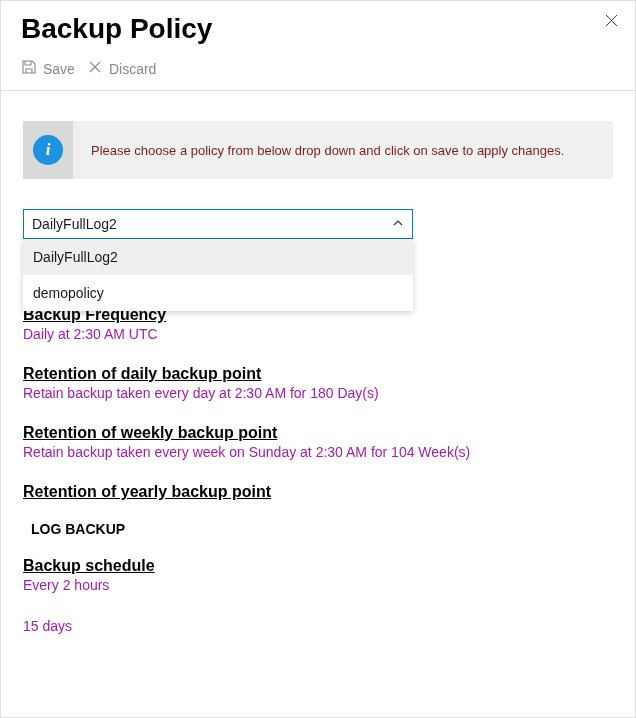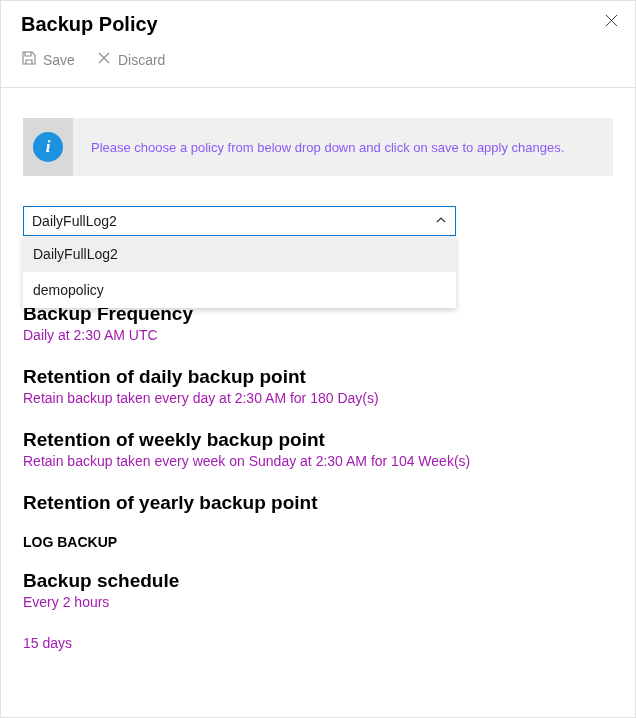--- a/index.html
+++ b/index.html
@@ -15,33 +15,33 @@
       border: 1px solid #e0e0e0;
       position: relative;
     }
     .header {
       padding: 12px 16px 8px 20px;
       display: flex;
       justify-content: space-between;
       align-items: flex-start;
     }
     .title {
-      font-size: 20px;
+      font-size: 28px;
       font-weight: 600;
       color: #000;
     }
     .close-icon {
       cursor: pointer;
       color: #333;
     }
     .toolbar {
-      padding: 6px 20px 18px 20px;
+      padding: 6px 20px 12px 20px;
       border-bottom: 1px solid #e0e0e0;
       display: flex;
-      gap: 21px;
+      gap: 12px;
     }
     .toolbar-btn {
       display: flex;
       align-items: center;
       gap: 6px;
       background: none;
       border: none;
       font-size: 14px;
       color: #888;
       cursor: pointer;
@@ -79,26 +79,26 @@
       align-items: center;
       justify-content: center;
       color: #fff;
       font-family: Georgia, serif;
       font-style: italic;
       font-weight: bold;
       font-size: 17px;
     }
     .info-text {
       font-size: 13px;
-      color: #8b5cf6;
+      color: #7f1d1d;
     }
     .dropdown-wrap {
       margin-top: 30px;
       position: relative;
-      width: 433px;
+      width: 390px;
     }
     .dropdown {
       border: 1px solid #0078d4;
       height: 30px;
       display: flex;
       align-items: center;
       justify-content: space-between;
       padding: 0 8px;
       cursor: pointer;
       background: #fff;
@@ -131,29 +131,31 @@
     .sections {
       margin-top: 67px;
     }
     .section-line {
       font-size: 14px;
       line-height: 1.5;
       color: #a21caf;
     }
     .section-heading {
       font-weight: 700;
-      font-size: 19px;
+      font-size: 16px;
+      text-decoration: underline;
     }
     .block {
       margin-bottom: 20px;
     }
     .big-heading {
       font-weight: 700;
       font-size: 14px;
       margin-bottom: 20px;
+      margin-left: 8px;
     }
   </style>
 </head>
 <body>
 
 <div class="header">
   <div class="title">Backup Policy</div>
   <div class="close-icon">
     <svg width="15" height="15" viewBox="0 0 16 16" fill="none">
         <path d="M2 2 L14 14 M14 2 L2 14" stroke="currentColor" stroke-width="1"></path>

